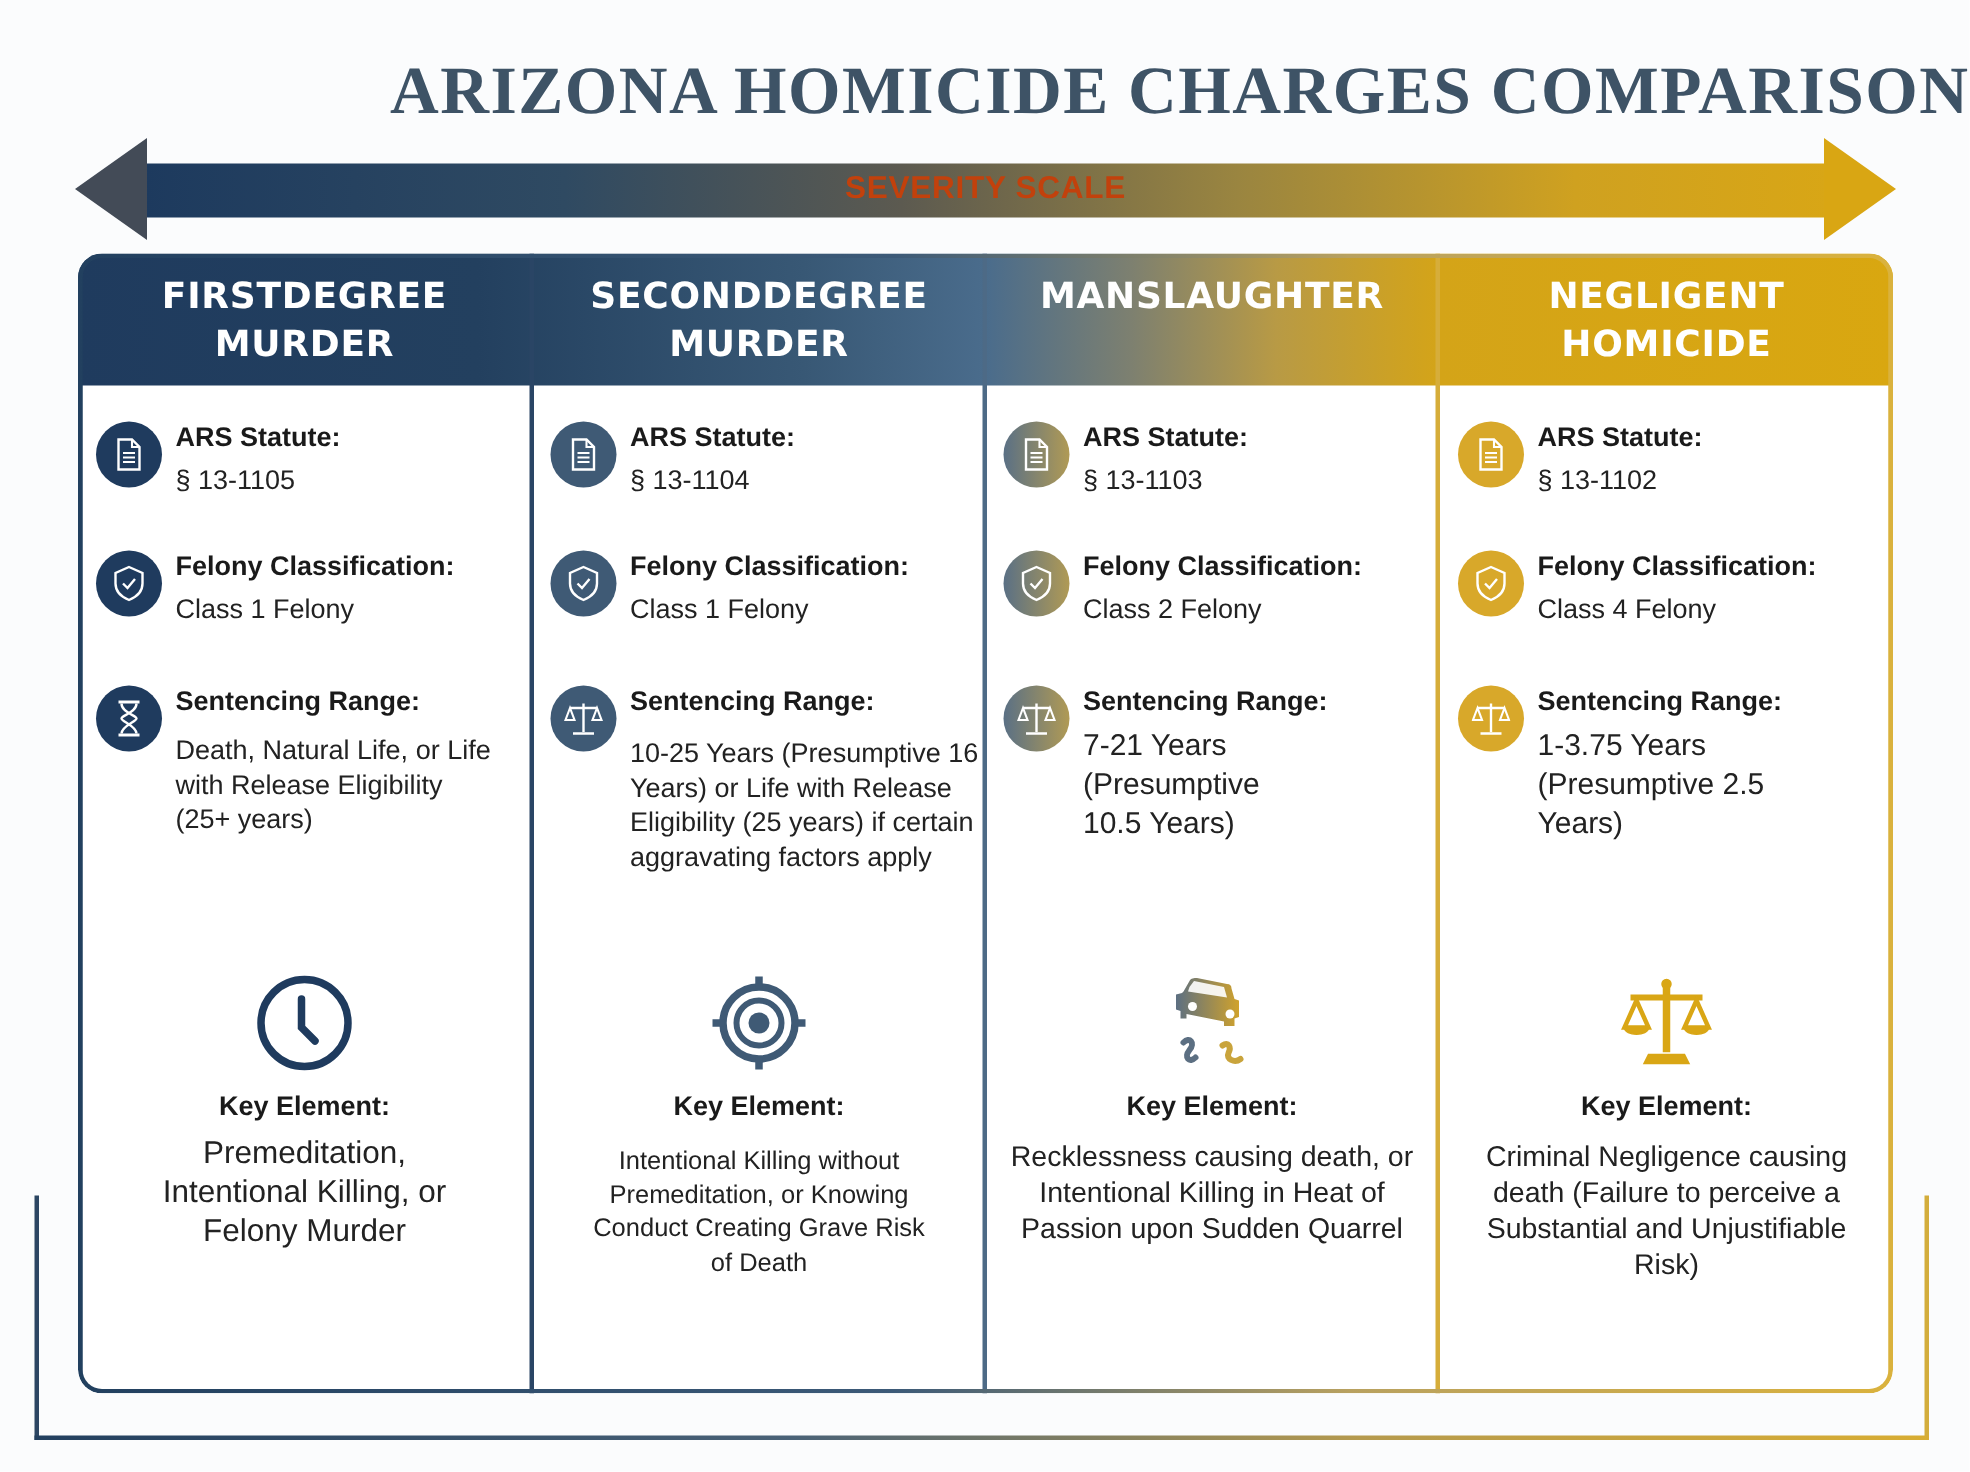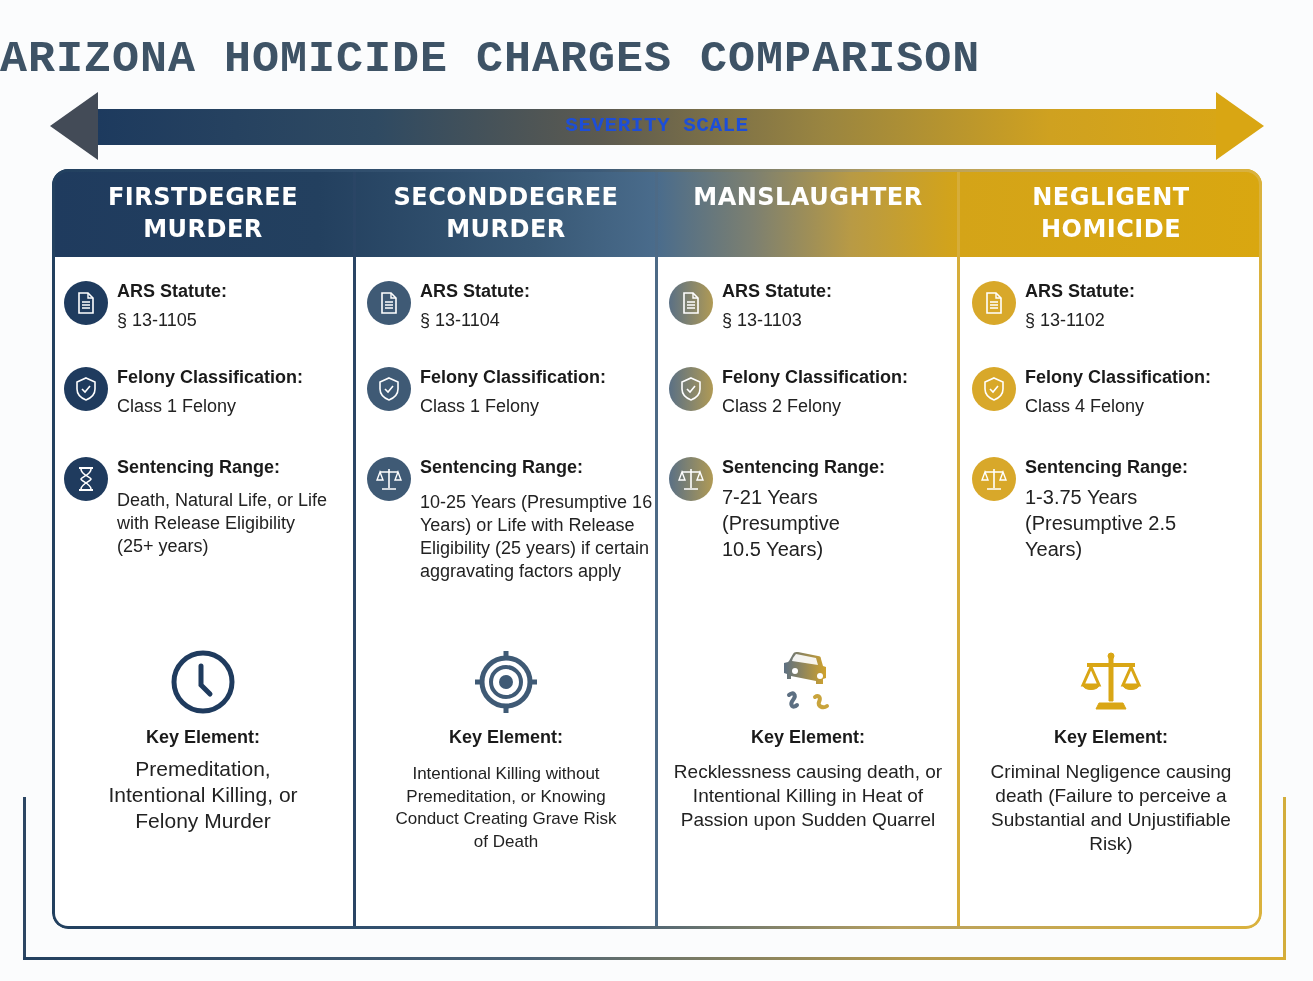--- a/index.html
+++ b/index.html
@@ -6,22 +6,22 @@
   body {
     width: 1313px; height: 981px;
     background: #fbfcfd;
     font-family: "Liberation Sans", "DejaVu Sans", sans-serif;
     color: #1a1a1a;
     position: relative;
     overflow: hidden;
   }
   .title {
     position: absolute; left: 0; top: 34px; width: 1313px;
-    text-align: left;
-    font-family: Liberation Mono, monospace;
+    text-align: right;
+    font-family: Liberation Serif, serif;
     font-weight: bold;
     font-size: 45px;
     letter-spacing: 1px;
     color: #3e5366;
   }
   
   .arrow { position: absolute; left: 50px; top: 90px; width: 1214px; height: 72px; }
   .arrow-bar {
     position: absolute; left: 46px; right: 46px; top: 19px; height: 36px;
     background: linear-gradient(90deg, #1d3a5e 0%, #2f4a62 25%, #5c5a50 45%, #9a8540 65%, #cfa120 85%, #d8a616 100%);
@@ -31,22 +31,22 @@
     border-top: 34px solid transparent; border-bottom: 34px solid transparent;
     border-right: 48px solid #434b57;
   }
   .arrow-right {
     position: absolute; right: 0; top: 2px; width: 0; height: 0;
     border-top: 34px solid transparent; border-bottom: 34px solid transparent;
     border-left: 48px solid #d9a613;
   }
   .arrow-label {
     position: absolute; left: 0; right: 0; top: 24px; text-align: center;
-    color: #1d4ed8; font-weight: bold; font-size: 21px; letter-spacing: 0.5px;
-    font-family: Liberation Mono, monospace;
+    color: #c2410c; font-weight: bold; font-size: 21px; letter-spacing: 0.5px;
+    font-family: Liberation Sans, sans-serif;
   }
   .bracket-l { position:absolute; left:23px; top:797px; width:3px; height:163px; background:#2c4663; }
   .bracket-r { position:absolute; left:1283px; top:797px; width:3px; height:163px; background:#d3ad3c; }
   .bracket-b { position:absolute; left:23px; top:957px; width:1263px; height:3px;
     background: linear-gradient(90deg, #23405f, #4a6277 40%, #b59a4e 70%, #d8ad33); }
   
   .table {
     position: absolute; left: 52px; top: 169px; width: 1210px; height: 760px;
     border-radius: 16px;
     overflow: hidden;

